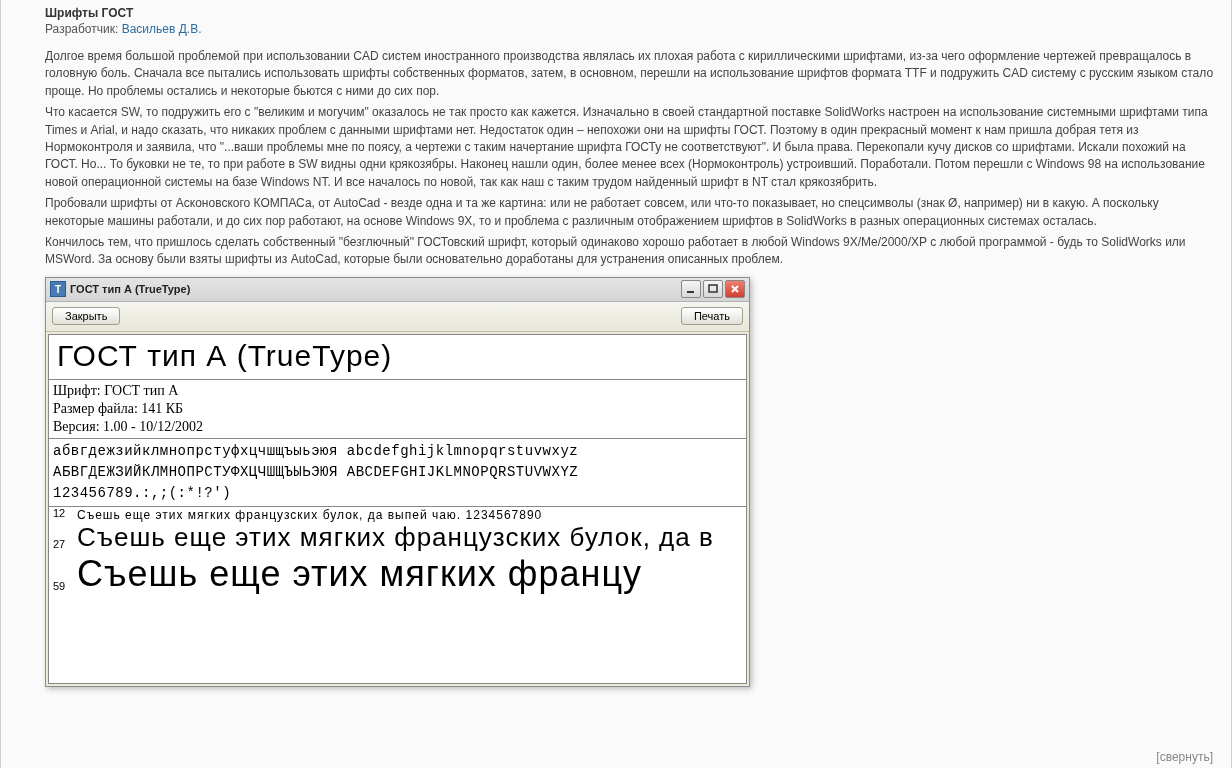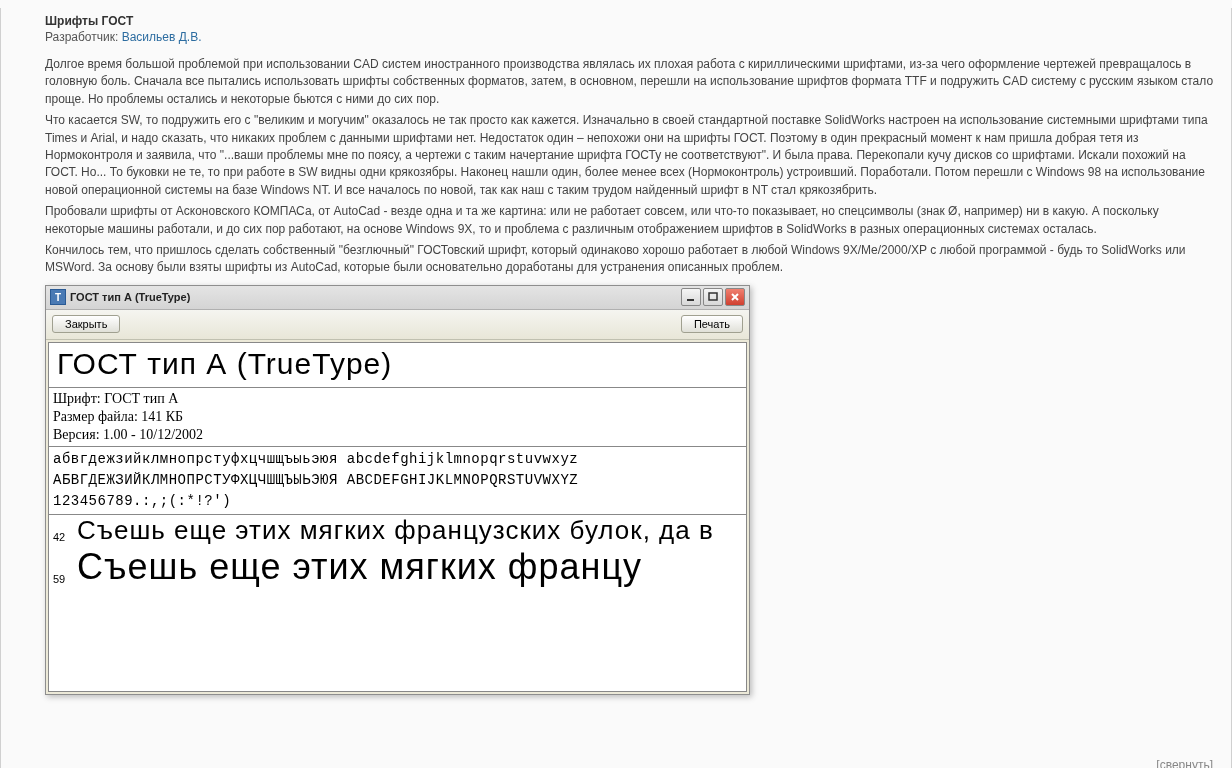--- a/index.html
+++ b/index.html
@@ -19,21 +19,20 @@
     }
     .outer-border {
       border-left: 1px solid #d0d0d0;
       border-right: 1px solid #d0d0d0;
       height: 100%;
       padding: 0 4px;
       position: relative;
     }
     .content {
       padding: 6px 10px 0 40px;
-      margin-top: 8px;
     }
     .title {
       font-weight: bold;
       color: #333;
       font-size: 12px;
     }
     .developer-line {
       color: #555;
       margin-top: 2px;
       margin-bottom: 12px;
@@ -268,21 +267,25 @@
             <div class="meta-line">Размер файла: 141 КБ</div>
             <div class="meta-line">Версия: 1.00 - 10/12/2002</div>
           </div>
           <div class="section">
             <div class="charset-line">абвгдежзийклмнопрстуфхцчшщъыьэюя abcdefghijklmnopqrstuvwxyz</div>
             <div class="charset-line">АБВГДЕЖЗИЙКЛМНОПРСТУФХЦЧШЩЪЫЬЭЮЯ ABCDEFGHIJKLMNOPQRSTUVWXYZ</div>
             <div class="charset-line">123456789.:,;(:*!?')</div>
           </div>
           <div class="section" style="border-bottom:none; padding:0;">
             <div class="sample-row">
-              <span class="size-label">42</span>
+              <span class="size-label">12</span>
+              <span class="sample-text" style="font-size:12px">Съешь еще этих мягких французских булок, да выпей чаю. 1234567890</span>
+            </div>
+            <div class="sample-row">
+              <span class="size-label">27</span>
               <span class="sample-text" style="font-size:26px">Съешь еще этих мягких французских булок, да в</span>
             </div>
             <div class="sample-row">
               <span class="size-label">59</span>
               <span class="sample-text" style="font-size:36px">Съешь еще этих мягких францу</span>
             </div>
           </div>
         </div>
       </div>
     </div>

